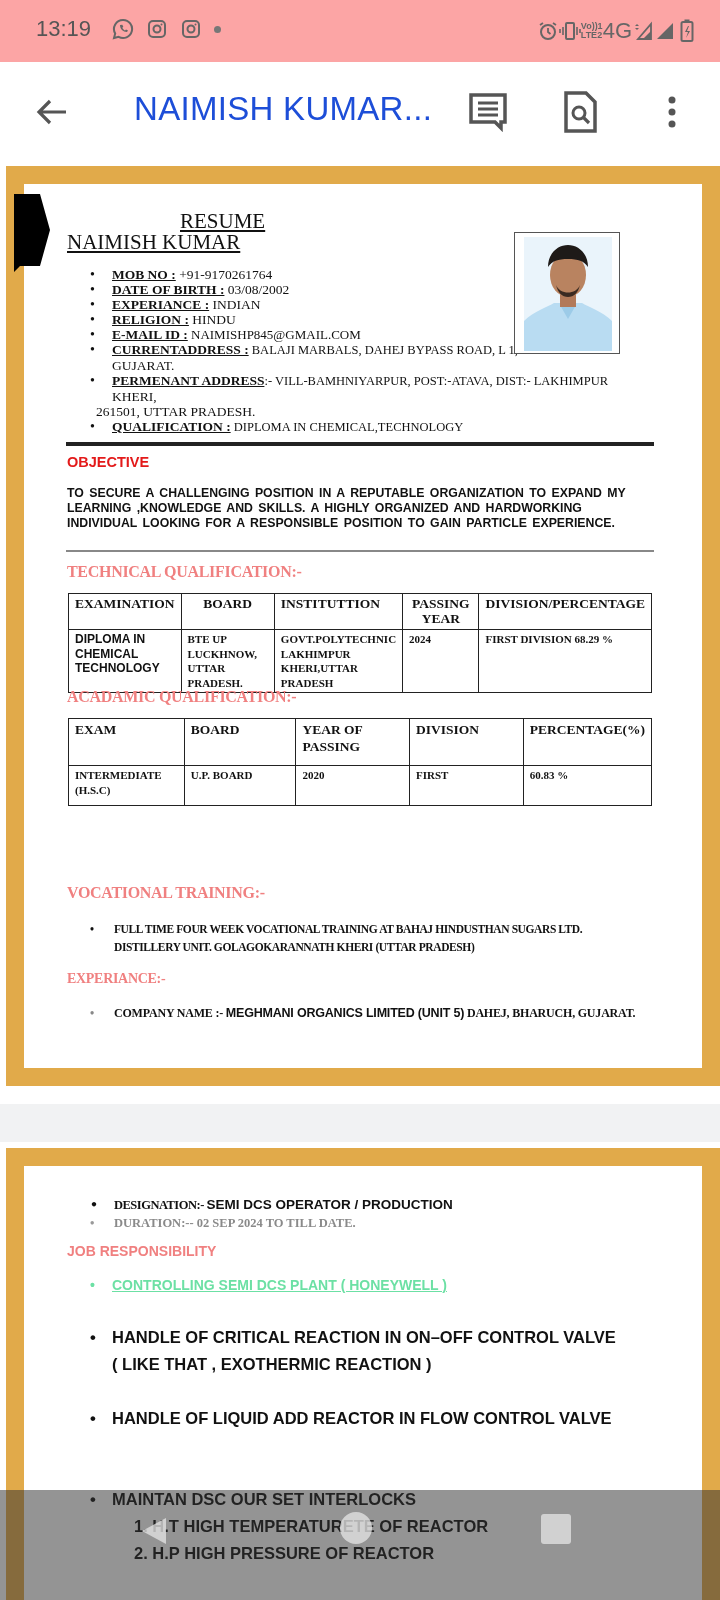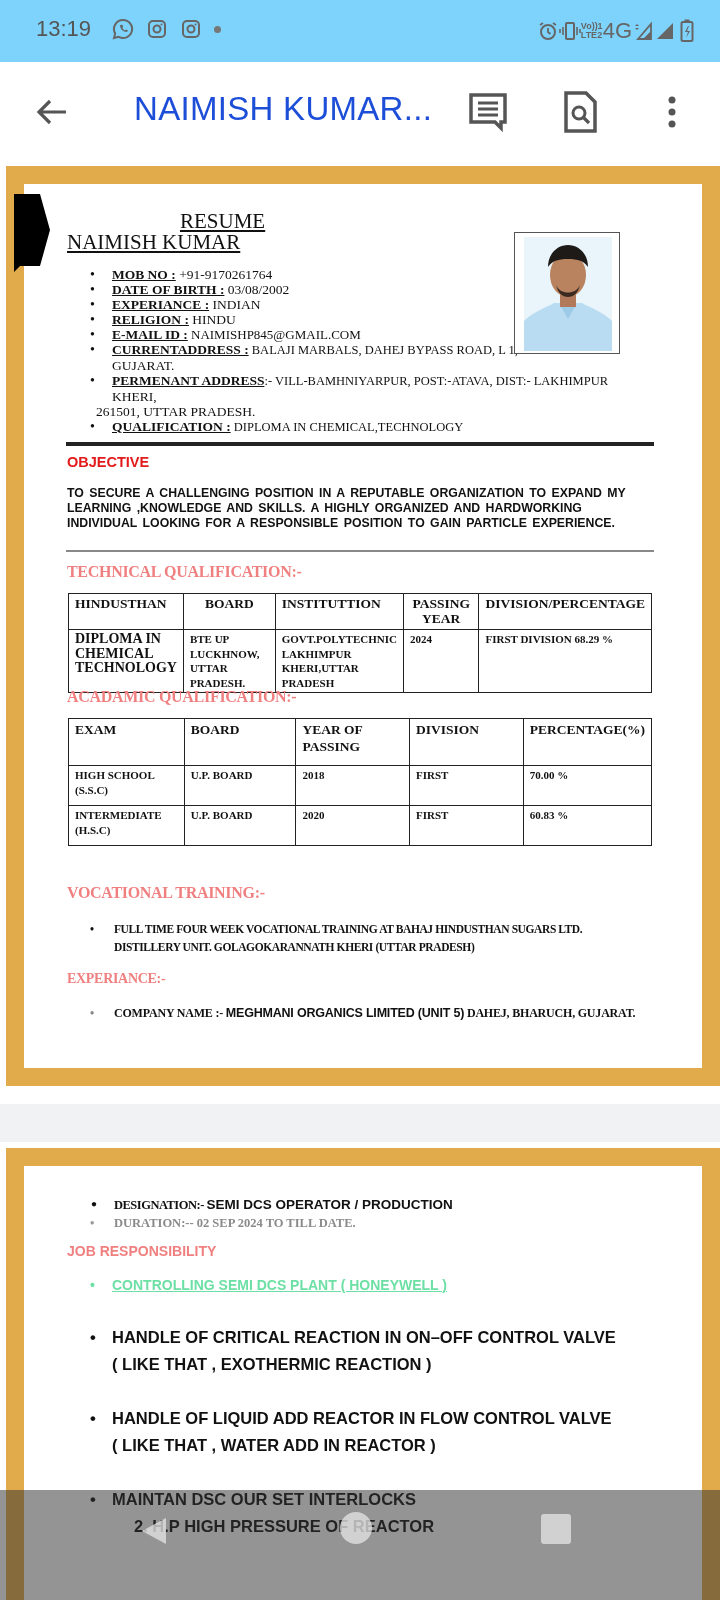--- a/index.html
+++ b/index.html
@@ -1,20 +1,20 @@
 <!DOCTYPE html>
 <html><head>
 <meta charset="utf-8">
 <style>
   * { box-sizing: border-box; margin: 0; padding: 0; }
   html, body { width: 720px; height: 1600px; overflow: hidden; background: #fff; }
   body { font-family: "DejaVu Sans", sans-serif; position: relative; }
 
   
-  .status-bar { position: absolute; top: 0; left: 0; width: 720px; height: 62px; background: #7dd3fc; }
+  .status-bar { position: absolute; top: 0; left: 0; width: 720px; height: 62px; background: #fca5a5; }
   .status-time { position: absolute; left: 36px; top: 16px; font-size: 22px; color: #555; font-family: "Liberation Sans", sans-serif; }
   .status-left-icons { position: absolute; left: 112px; top: 18px; display: flex; gap: 12px; align-items: center; }
   .status-right-icons { position: absolute; right: 22px; top: 18px; display: flex; align-items: center; }
   .si { width: 22px; height: 22px; display: inline-flex; align-items: center; justify-content: center; color: #666; }
   .dot { width: 7px; height: 7px; border-radius: 50%; background: #777; }
   .net-4g { font-family: "Liberation Sans", sans-serif; font-size: 22px; color: #666; }
   .volte { font-family: "Liberation Sans", sans-serif; font-size: 9px; line-height: 9px; color: #666; font-weight: bold; text-align: left; }
 
   
   .app-bar { position: absolute; top: 70px; left: 0; width: 720px; height: 84px; background: #fff; }
@@ -239,55 +239,48 @@
 <div class="objective-h">OBJECTIVE</div>
 <div class="objective-p">TO SECURE   A   CHALLENGING POSITION   IN   A   REPUTABLE ORGANIZATION TO EXPAND MY LEARNING ,KNOWLEDGE AND SKILLS.   A     HIGHLY     ORGANIZED    AND HARDWORKING INDIVIDUAL LOOKING FOR A RESPONSIBLE POSITION TO GAIN PARTICLE EXPERIENCE.</div>
 
 <div class="rule-thin"></div>
 
 <div class="sec-h" style="top:563px">TECHNICAL QUALIFICATION:-</div>
 
 <table class="tq t1">
   <tbody>
       <tr>
-    <th style="width:110px">HINDUSTHAN</th>
+    <th style="width:110px">EXAMINATION</th>
     <th style="width:100px;text-align:center">BOARD</th>
     <th style="width:122px">INSTITUTTION</th>
     <th style="width:80px;text-align:center">PASSING YEAR</th>
     <th>DIVISION/PERCENTAGE</th>
   </tr>
   <tr>
-    <td style="font-family:Liberation Serif, serif;font-size:14px">DIPLOMA IN CHEMICAL TECHNOLOGY</td>
+    <td style="font-family:Liberation Sans, sans-serif;font-size:12px">DIPLOMA IN CHEMICAL TECHNOLOGY</td>
     <td>BTE UP LUCKHNOW, UTTAR PRADESH.</td>
     <td>GOVT.POLYTECHNIC LAKHIMPUR KHERI,UTTAR PRADESH</td>
     <td>2024</td>
     <td>FIRST DIVISION 68.29 %</td>
   </tr>
 </tbody>
   </table>
 
 <div class="sec-h" style="top:688px">ACADAMIC QUALIFICATION:-</div>
 
 <table class="tq t2">
   <tbody>
       <tr>
     <th style="width:116px">EXAM</th>
     <th style="width:112px">BOARD</th>
     <th style="width:114px">YEAR OF PASSING</th>
     <th style="width:114px">DIVISION</th>
     <th>PERCENTAGE(%)</th>
   </tr>
   <tr>
-    <td>HIGH SCHOOL (S.S.C)</td>
-    <td>U.P. BOARD</td>
-    <td>2018</td>
-    <td>FIRST</td>
-    <td>70.00 %</td>
-  </tr>
-  <tr>
     <td>INTERMEDIATE (H.S.C)</td>
     <td>U.P. BOARD</td>
     <td>2020</td>
     <td>FIRST</td>
     <td>60.83 %</td>
   </tr>
 </tbody>
   </table>
 
 <div class="sec-h" style="top:884px">VOCATIONAL TRAINING:-</div>
@@ -305,25 +298,26 @@
   <li class="grey">DURATION:-- 02 SEP 2024 TO TILL DATE.</li>
 </ul>
 
 <div class="jobresp-h">JOB RESPONSIBILITY</div>
 <div class="green-item">CONTROLLING SEMI DCS PLANT ( HONEYWELL )</div>
 
 <ul class="big-list bl1">
   <li><span>HANDLE OF CRITICAL REACTION IN ON–OFF CONTROL VALVE</span><br><span>( LIKE THAT , EXOTHERMIC REACTION )</span></li>
 </ul>
 <ul class="big-list bl2">
-  <li><span>HANDLE OF LIQUID ADD REACTOR IN FLOW CONTROL VALVE</span><br><span>( LIKE THAT , WATER ADD IN REACTOR )</span></li>
+  <li><span>HANDLE OF LIQUID ADD REACTOR IN FLOW CONTROL VALVE</span><br></li>
 </ul>
 <ul class="big-list bl3">
   <li><span>MAINTAN DSC OUR SET INTERLOCKS</span>
     <ol class="sub-list">
+      <li>1. H.T HIGH TEMPERATURETE OF REACTOR</li>
       <li>2. H.P HIGH PRESSURE OF REACTOR</li>
     </ol>
   </li>
 </ul>
 
 <div class="nav-bar">
   <svg class="nav-back" viewBox="0 0 28 30">
       <path d="M26 2v26L2 15z" fill="rgba(230,230,230,0.75)"></path>
     </svg>
   <div class="nav-home"></div>

